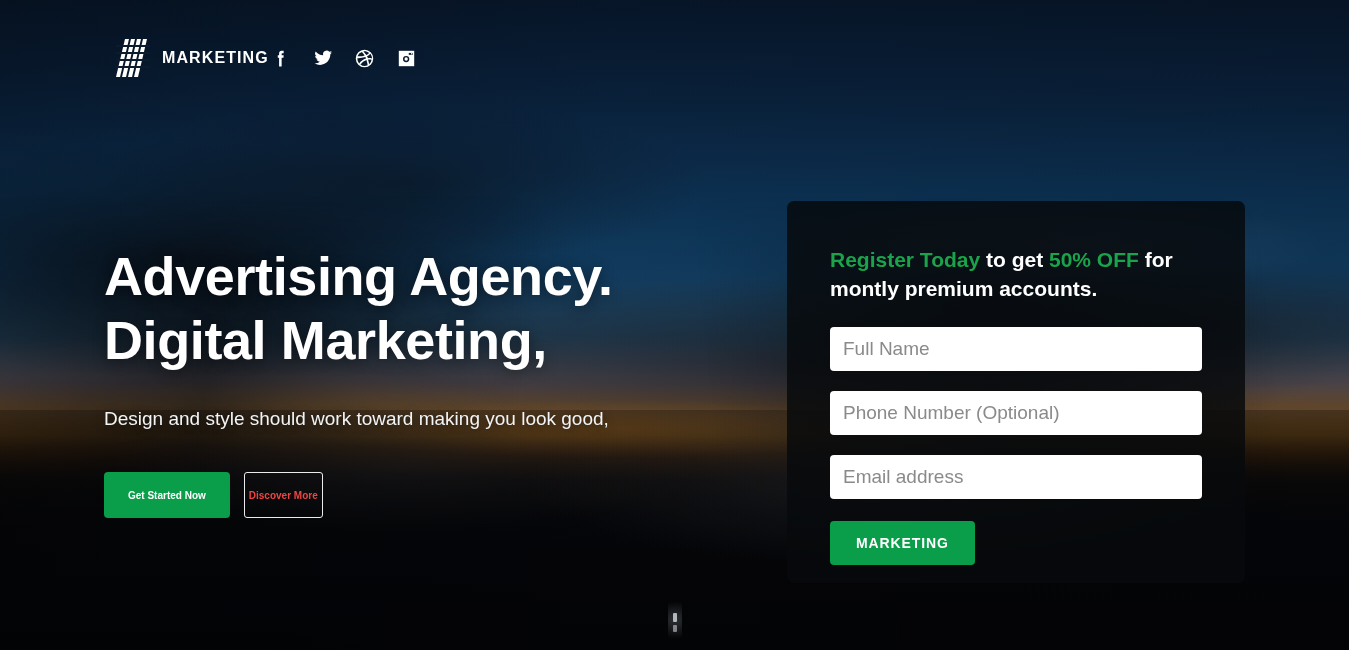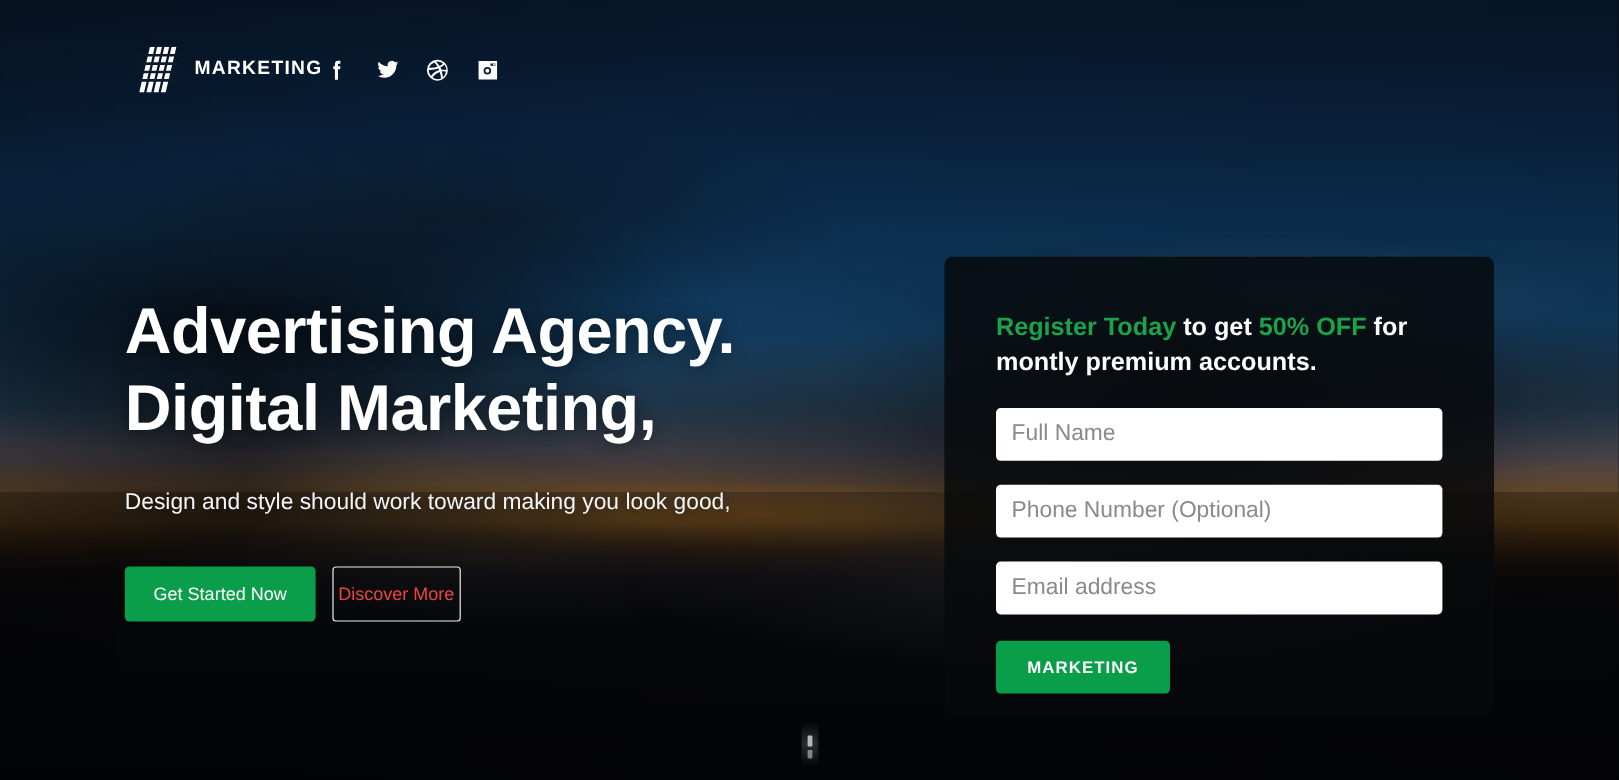--- a/index.html
+++ b/index.html
@@ -161,22 +161,22 @@
   .cta-row {
     margin-top: 40px;
     display: flex;
     align-items: center;
     gap: 14px;
   }
   .btn {
     display: inline-flex;
     align-items: center;
     justify-content: center;
-    font-size: 15px;
-    font-weight: normal;
+    font-size: 10px;
+    font-weight: bold;
     cursor: pointer;
     border: 0;
     font-family: "Liberation Sans", sans-serif;
   }
   .btn-primary {
     background: #0a9d4a;
     color: #ffffff;
     height: 46px;
     padding: 0 24px;
     border-radius: 4px;
@@ -187,21 +187,21 @@
     height: 46px;
     padding: 0 4px;
     border: 1px solid rgba(255,255,255,0.92);
     border-radius: 3px;
   }
 
   
   .panel {
     position: absolute;
     left: 787px;
-    top: 214px;
+    top: 201px;
     width: 458px;
     height: 382px;
     background: rgba(7,9,12,0.84);
     border-radius: 7px;
     padding: 44px 43px 0 43px;
     z-index: 5;
   }
   .panel-title {
     color: #ffffff;
     font-size: 21px;

